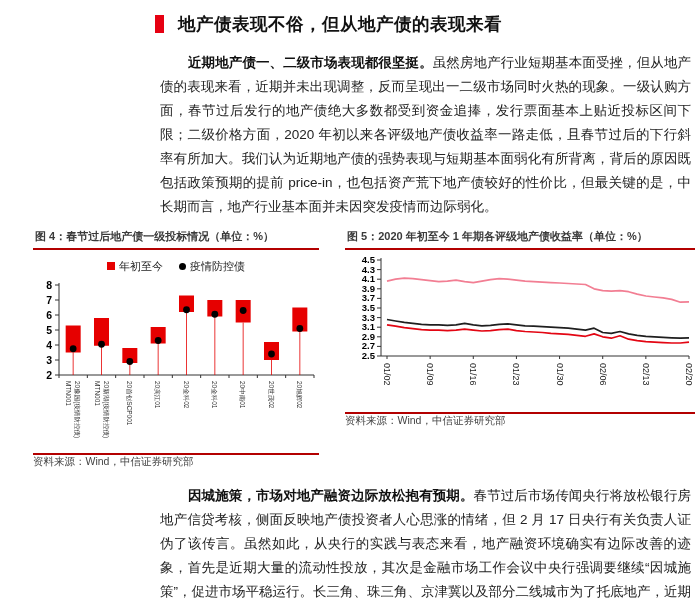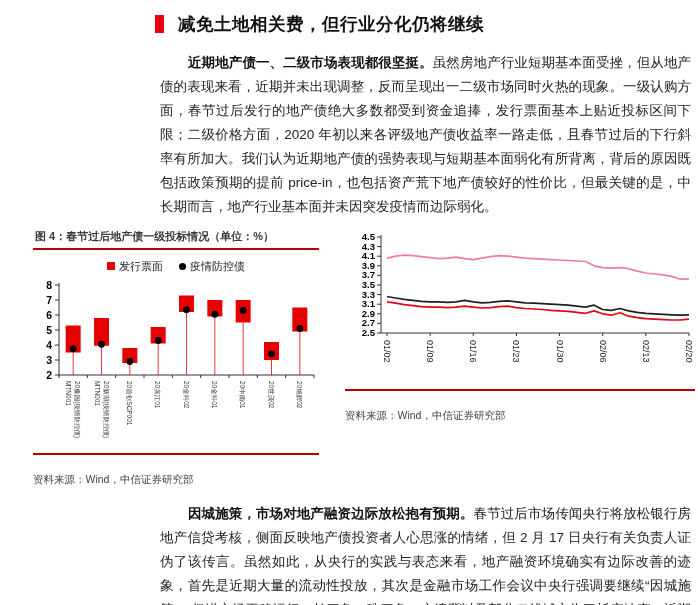--- a/index.html
+++ b/index.html
@@ -16,43 +16,43 @@
   .fig5{width:350px;flex:none;}
   .fig-caption{font-size:11px;font-weight:bold;color:#3a3a3a;padding:2px 0 4px 2px;
                border-bottom:2px solid #b30000;white-space:nowrap;}
   .fig-legend{display:flex;justify-content:center;align-items:center;gap:16px;
               margin-top:7px;height:18px;font-size:11px;color:#222;}
   .leg-item{display:flex;align-items:center;gap:4px;}
   .sw-square{display:inline-block;width:8px;height:8px;}
   .sw-dot{display:inline-block;width:7px;height:7px;border-radius:50%;}
   .sw-line{display:inline-block;width:30px;height:2.5px;}
   .chart{margin-top:2px;}
-  .fig-source{margin-top:4px;border-top:2px solid #b30000;padding-top:18px;
+  .fig-source{margin-top:4px;border-top:2px solid #b30000;padding-top:0;
               font-size:10.5px;color:#444;}
 </style>
 </head>
 <body>
 
 <div class="page">
 
   <div class="heading">
     <span class="bullet"></span>
-    <h1>减免土地相关费，但行业分化仍将继续</h1>
+    <h1>地产债表现不俗，但从地产债的表现来看</h1>
   </div>
 
   <p class="para"><span class="lead">近期地产债一、二级市场表现都很坚挺。</span><span>虽然房地产行业短期基本面受挫，但从地产债的表现来看，近期并未出现调整，反而呈现出一二级市场同时火热的现象。一级认购方面，春节过后发行的地产债绝大多数都受到资金追捧，发行票面基本上贴近投标区间下限；二级价格方面，2020 年初以来各评级地产债收益率一路走低，且春节过后的下行斜率有所加大。我们认为近期地产债的强势表现与短期基本面弱化有所背离，背后的原因既包括政策预期的提前 price-in，也包括资产荒下地产债较好的性价比，但最关键的是，中长期而言，地产行业基本面并未因突发疫情而边际弱化。</span></p>
 
   <div class="figures">
 
     <div class="fig fig4">
       <div class="fig-caption">图 4：春节过后地产债一级投标情况（单位：%）</div>
       <div class="fig-legend">
         <span class="leg-item">
           <span class="sw-square" style="background: rgb(230, 0, 0);"></span>
-          <span>发行票面</span>
+          <span>年初至今</span>
         </span>
         <span class="leg-item">
           <span class="sw-dot" style="background: rgb(0, 0, 0);"></span>
           <span>疫情防控债</span>
         </span>
       </div>
       <div class="chart" id="chart4"><svg width="286" height="168" viewBox="0 0 286 168">
             <line x1="26" y1="6" x2="26" y2="98" stroke="#333" stroke-width="1"></line>
             <line x1="26" y1="98" x2="281" y2="98" stroke="#333" stroke-width="1"></line>
             <line x1="22" y1="98" x2="26" y2="98" stroke="#333" stroke-width="1"></line>
@@ -115,20 +115,21 @@
             <text x="235.5" y="104" font-size="6.5" fill="#333" transform="rotate(90 235.5 104)" text-anchor="start">20世茂02</text>
             <line x1="266.8333333333333" y1="54.49999999999999" x2="266.8333333333333" y2="98" stroke="#e60000" stroke-width="0.8"></line>
             <rect x="259.3333333333333" y="30.5" width="15" height="23.999999999999993" fill="#e60000"></rect>
             <circle cx="266.8333333333333" cy="51.50000000000001" r="3.4" fill="#000000"></circle>
             <text x="263.8333333333333" y="104" font-size="6.5" fill="#333" transform="rotate(90 263.8333333333333 104)" text-anchor="start">20旭辉02</text>
           </svg></div>
       <div class="fig-source">资料来源：Wind，中信证券研究部</div>
     </div>
 
     <div class="fig fig5">
+      <div class="fig-caption">图 5：2020 年初至今 1 年期各评级地产债收益率（单位：%）</div>
       <div class="chart" id="chart5"><svg width="350" height="152" viewBox="0 0 350 152">
             <line x1="36" y1="6" x2="36" y2="104" stroke="#333" stroke-width="1"></line>
             <line x1="36" y1="104" x2="344" y2="104" stroke="#333" stroke-width="1"></line>
             <line x1="32" y1="104" x2="36" y2="104" stroke="#333" stroke-width="1"></line>
             <text x="30" y="107" text-anchor="end" font-size="9.5" fill="#000" font-weight="bold">2.5</text>
             <line x1="32" y1="94.39999999999999" x2="36" y2="94.39999999999999" stroke="#333" stroke-width="1"></line>
             <text x="30" y="97.39999999999999" text-anchor="end" font-size="9.5" fill="#000" font-weight="bold">2.7</text>
             <line x1="32" y1="84.79999999999998" x2="36" y2="84.79999999999998" stroke="#333" stroke-width="1"></line>
             <text x="30" y="87.79999999999998" text-anchor="end" font-size="9.5" fill="#000" font-weight="bold">2.9</text>
             <line x1="32" y1="75.19999999999997" x2="36" y2="75.19999999999997" stroke="#333" stroke-width="1"></line>

